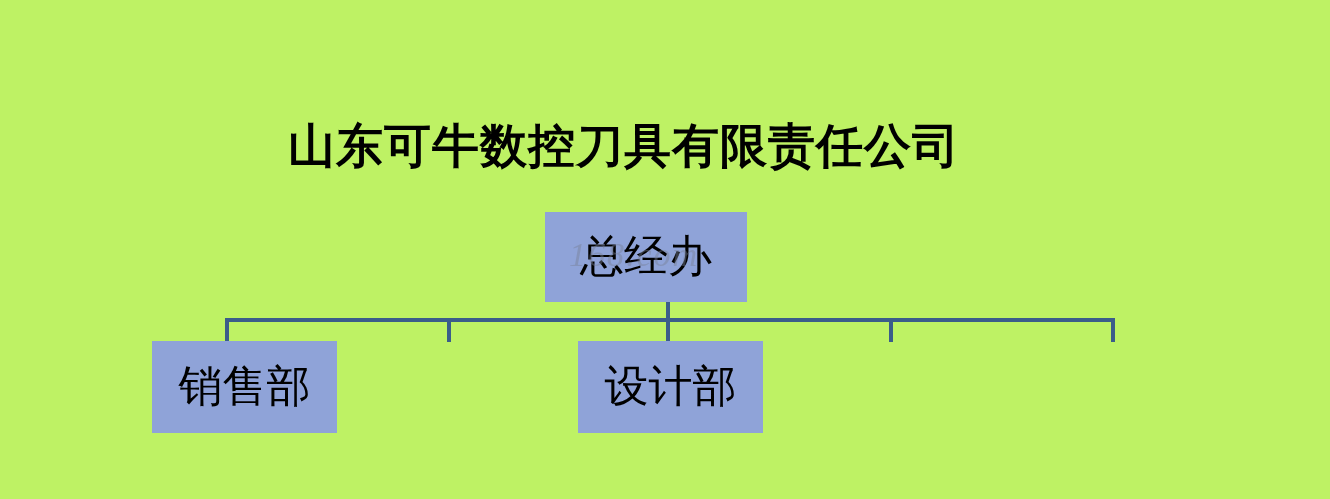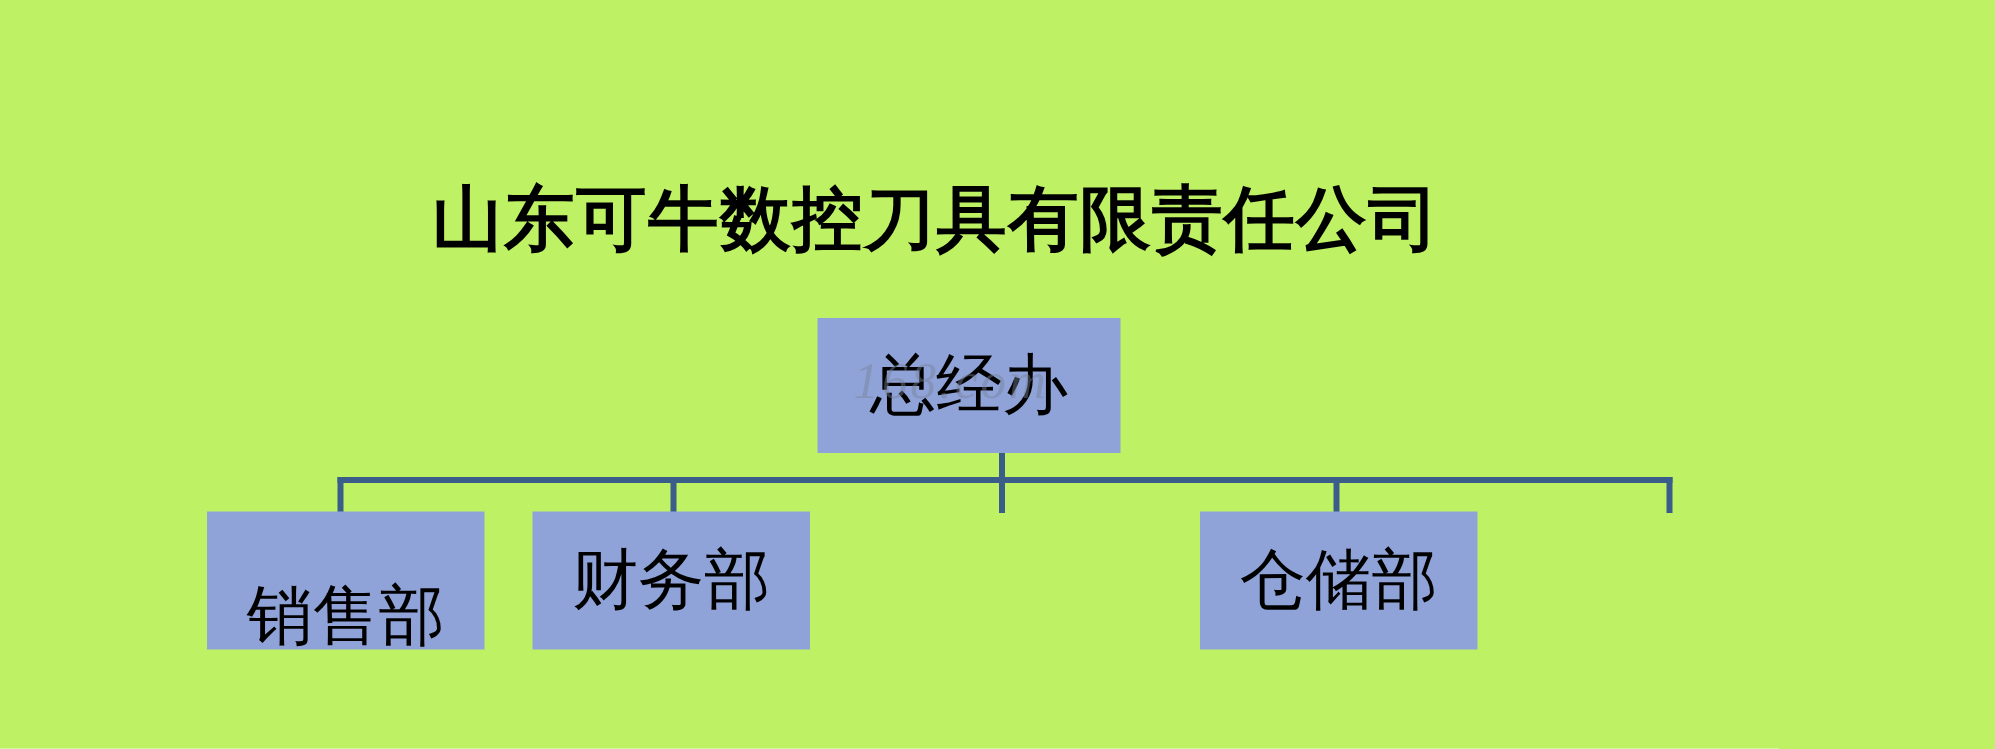--- a/index.html
+++ b/index.html
@@ -59,21 +59,21 @@
     width: 202px;
     height: 90px;
   }
 
   .node.leaf {
     top: 341px;
     width: 185px;
     height: 92px;
   }
 
-  .node.leaf.n0 { left: 138px; align-items: flex-end;  }
+  .node.leaf.n0 { left: 152px;  }
   .node.leaf.n1 { left: 355px;  }
   .node.leaf.n2 { left: 578px;  }
   .node.leaf.n3 { left: 800px;  }
   .node.leaf.n4 { left: 1022px; }
 
   
   .connector {
     position: absolute;
     background: #3b5d8a;
   }
@@ -137,20 +137,17 @@
 
   <div class="node root">
     <span>总经办</span>
   </div>
 
   <div class="watermark">168.com</div>
 
   <div class="node leaf n0">
     <span>销售部</span>
   </div>
-  <div class="node leaf n1">
-    <span>财务部</span>
-  </div>
-  <div class="node leaf n3">
-    <span>仓储部</span>
+  <div class="node leaf n2">
+    <span>设计部</span>
   </div>
 
 </div>
 
 </body></html>

